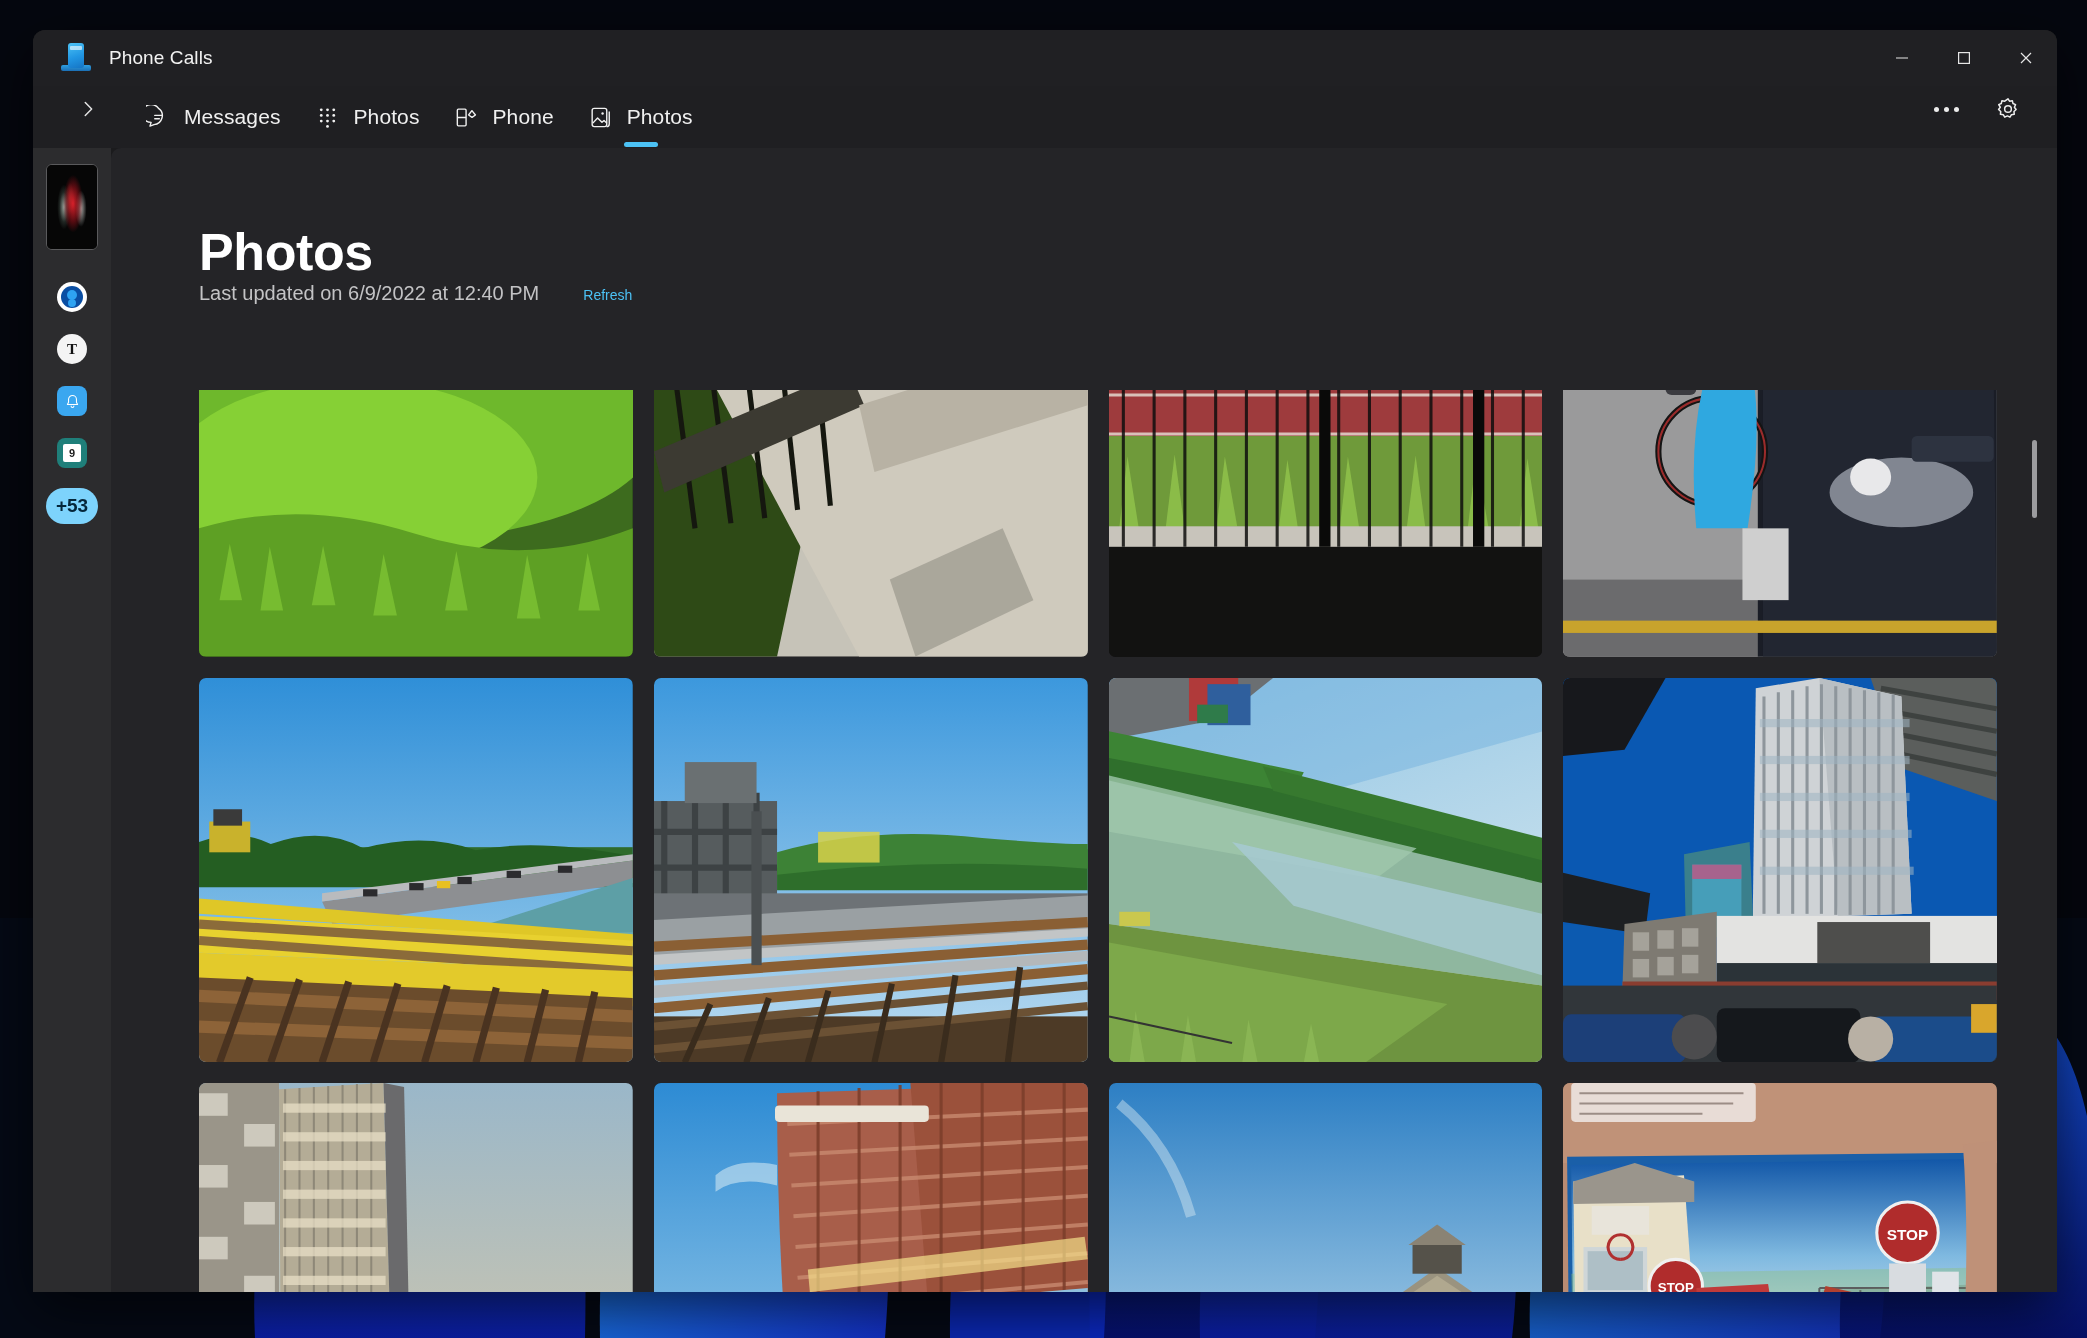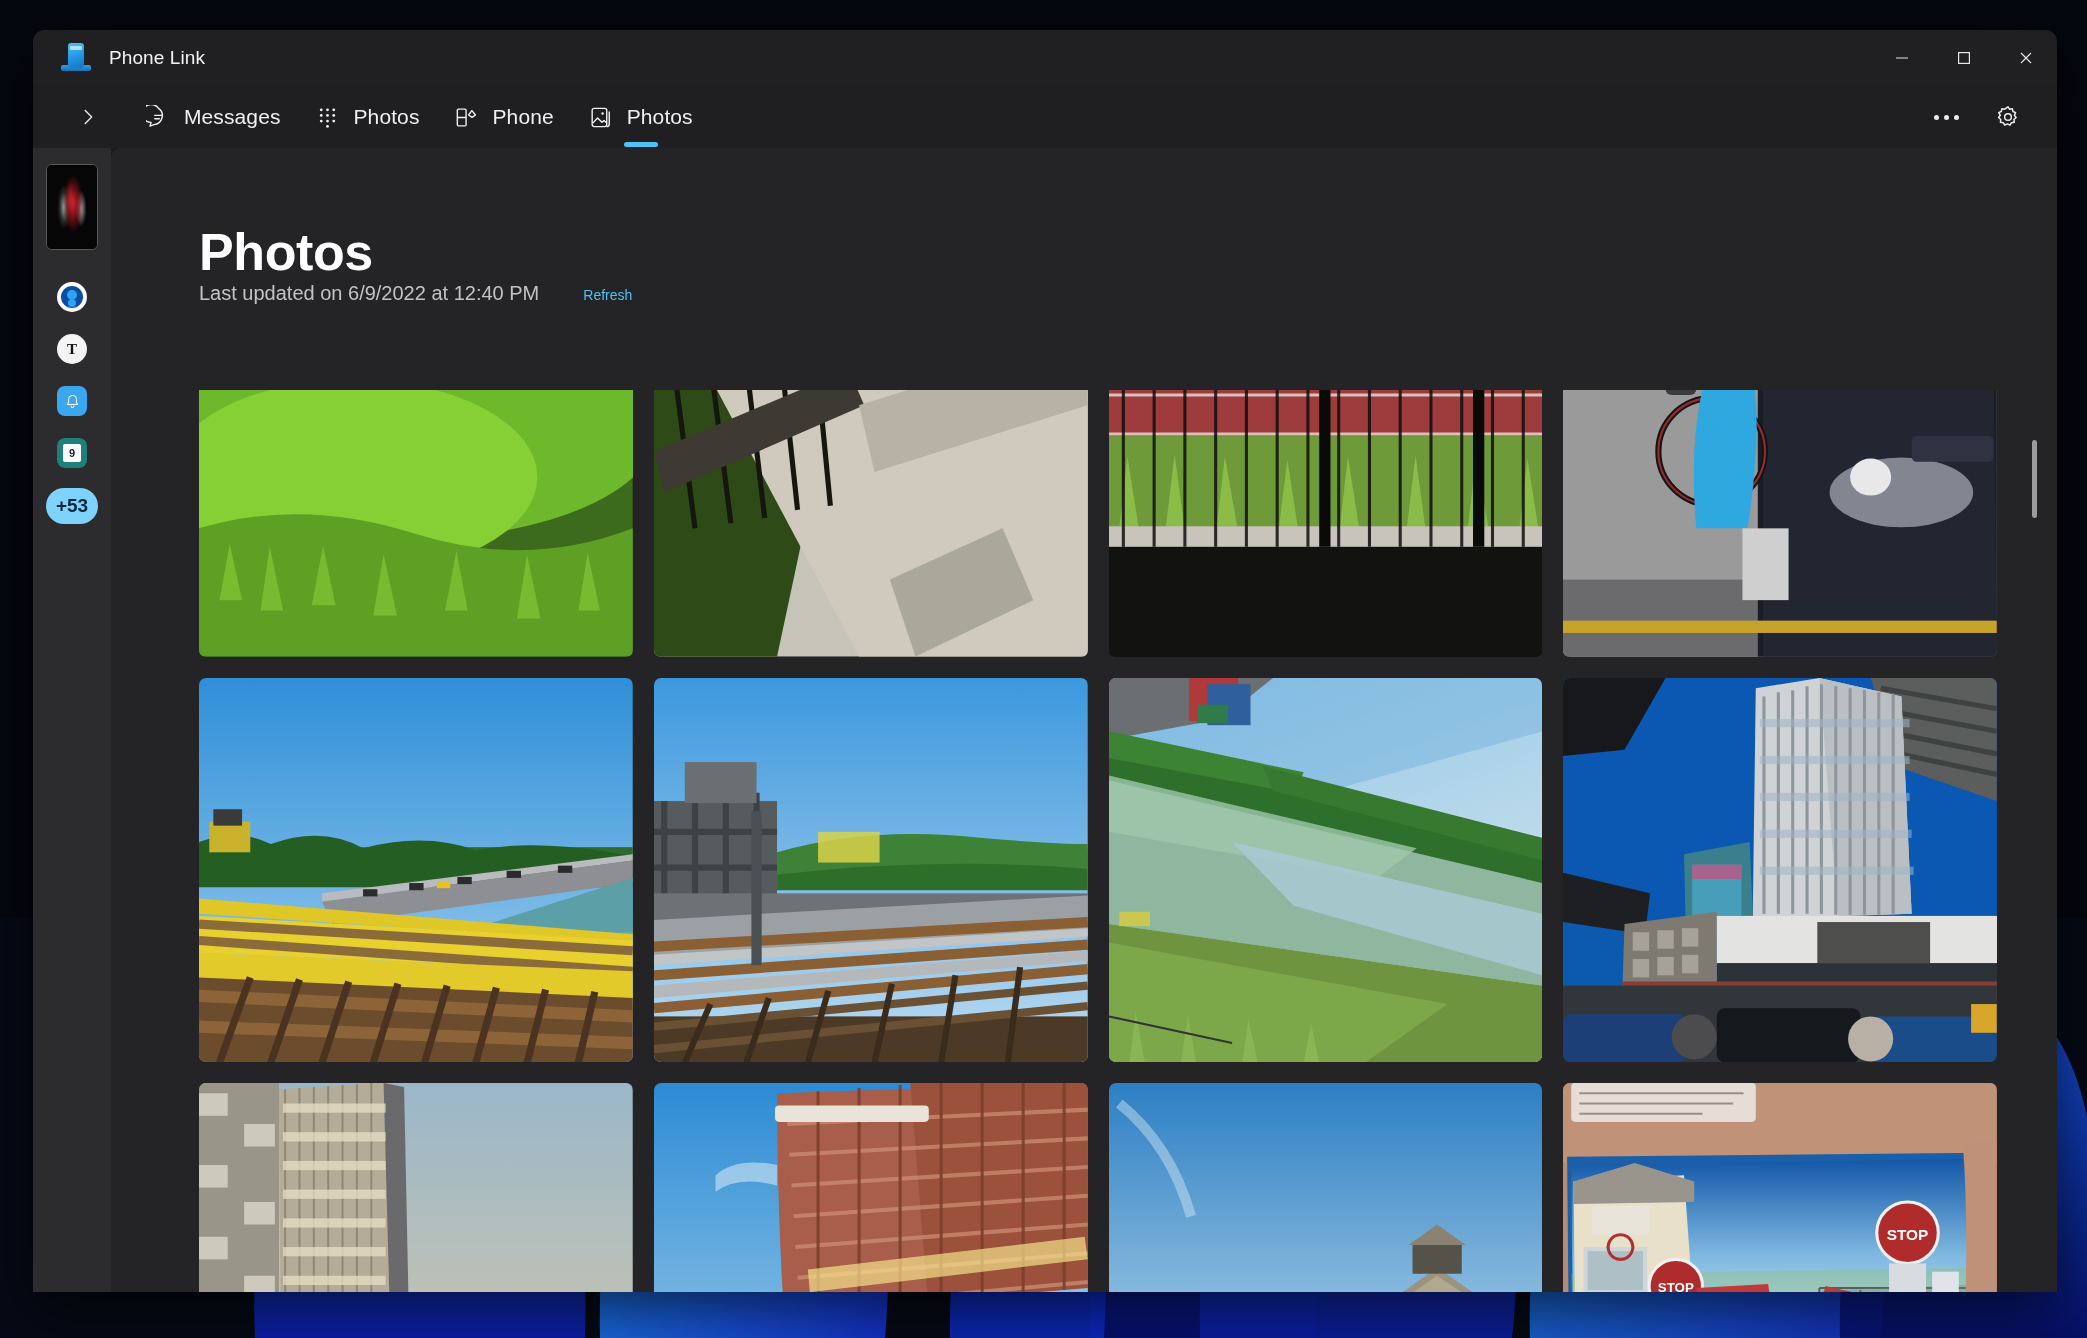--- a/index.html
+++ b/index.html
@@ -94,21 +94,20 @@
     color: #e6e6e6;
   }
   .win-btn svg { display: block; }
 
   
   .navbar {
     height: 62px;
     flex: 0 0 62px;
     background: #1f1f22;
     display: flex;
-    align-items: center;
     position: relative;
   }
   .expand-btn {
     width: 46px; height: 46px;
     margin-left: 32px;
     display: flex; align-items: center; justify-content: center;
     border-radius: 5px;
     color: #e4e4e4;
   }
 
@@ -364,21 +363,21 @@
   </div>
 
   <div id="app-window">
 
     <div class="titlebar">
       <div class="app-icon">
         <div class="phone-base"></div>
         <div class="phone-body"></div>
         <div class="phone-screen"></div>
       </div>
-      <div class="app-title">Phone Link</div>
+      <div class="app-title">Phone Calls</div>
 
       <div class="win-controls">
         <div class="win-btn">
           <svg width="16" height="16" viewBox="0 0 16 16">
               <path d="M2 8h12" stroke="currentColor" stroke-width="1.2" fill="none"></path>
             </svg>
         </div>
         <div class="win-btn">
           <svg width="16" height="16" viewBox="0 0 16 16">
               <rect x="2.6" y="2.6" width="10.8" height="10.8" stroke="currentColor" stroke-width="1.2" fill="none"></rect>

